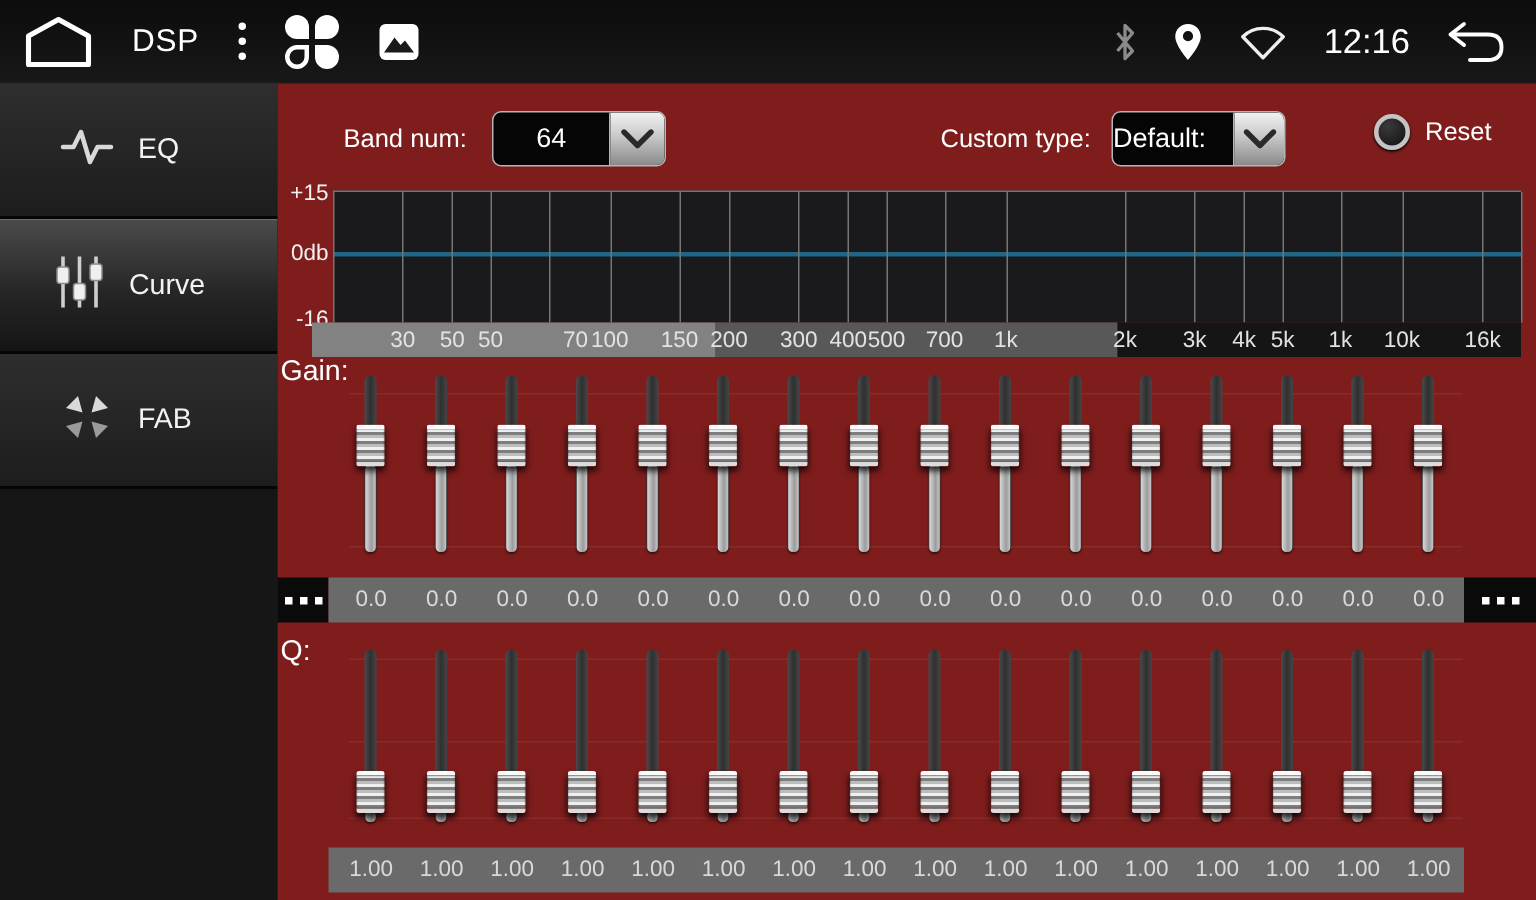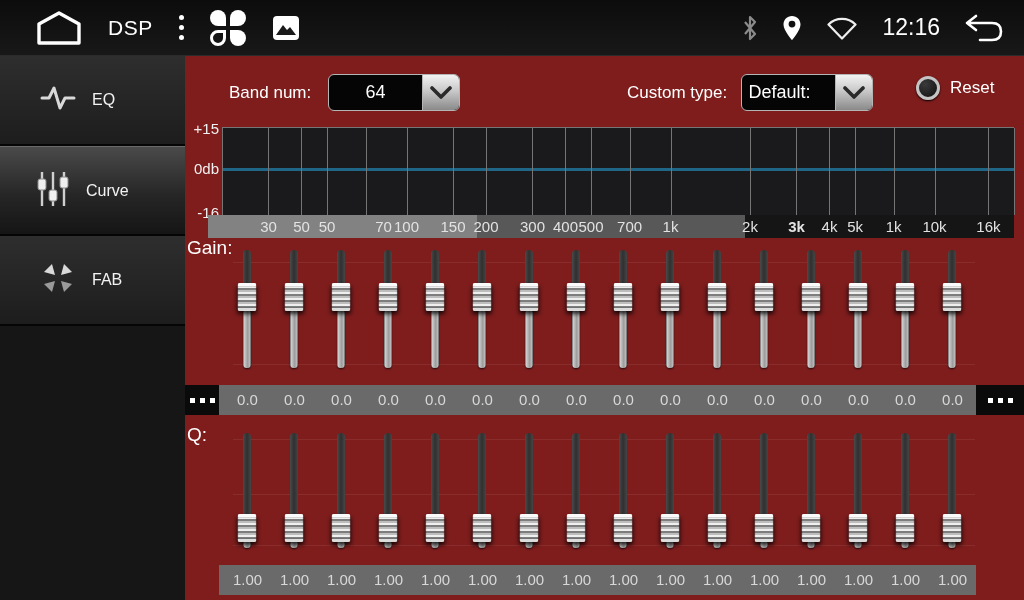--- a/index.html
+++ b/index.html
@@ -3,21 +3,21 @@
 <meta charset="utf-8">
 <style>
   * { margin:0; padding:0; box-sizing:border-box; }
   html,body { width:1024px; height:600px; overflow:hidden; background:#000; font-family:"Liberation Sans",sans-serif; }
   body { position:relative; color:#fff; }
 
   
   .topbar { position:absolute; left:0; top:0; width:1024px; height:56px;
     background:linear-gradient(180deg,#0c0c0c,#181818); border-bottom:1px solid #2b2b2b;
     display:flex; align-items:center; }
-  .topbar .left { display:flex; align-items:center; gap:26px; padding-left:36px; }
+  .topbar .left { display:flex; align-items:center; gap:26px; padding-left:16px; }
   .topbar .right { margin-left:auto; display:flex; align-items:center; gap:24px; padding-right:20px; }
   .app-title { font-size:21px; color:#fff; letter-spacing:.5px; }
   .clock { font-size:23px; color:#fff; }
   .ticon { display:flex; align-items:center; justify-content:center; }
 
   
   .clover { position:relative; width:36px; height:36px; }
   .clover i { position:absolute; width:16px; height:16px; background:#fff; }
   .clover i.tl { left:0; top:0;  border-radius:50% 50% 0 50%; }
   .clover i.tr { right:0; top:0; border-radius:50% 50% 50% 0; }
@@ -26,29 +26,29 @@
 
   .kebab { display:flex; flex-direction:column; gap:5px; }
   .kebab i { width:5px; height:5px; border-radius:50%; background:#fff; }
 
   
   .sidebar { position:absolute; left:0; top:56px; width:185px; height:544px; background:#161616; }
   .side-item { height:90px; display:flex; align-items:center; gap:16px; padding-left:40px;
     background:linear-gradient(180deg,#2e2e2e,#1d1d1d); border-bottom:2px solid #050505; cursor:pointer; }
   .side-item.active { background:linear-gradient(180deg,#4a4a4a 0%,#262626 55%,#151515 100%);
     border-top:1px solid #6a6a6a;padding-left:36px; }
-  .side-item .lbl { font-size:16px; color:#f2f2f2; }
+  .side-item .lbl { font-size:19px; color:#f2f2f2; }
   .side-item svg { flex:0 0 auto; }
 
   
   .main { position:absolute; left:185px; top:56px; width:839px; height:544px; background:#7f1d1d; }
 
   
   .ctl-label { position:absolute; font-size:17px; color:#fff; }
-  .dropdown { position:absolute; width:132px; height:37px; background:#050505; border:1px solid #b5b5b5;
+  .dropdown { position:absolute; width:116px; height:37px; background:#050505; border:1px solid #b5b5b5;
     border-radius:6px; display:flex; align-items:stretch; overflow:hidden; cursor:pointer; }
   .dropdown .val { flex:1; display:flex; align-items:center; justify-content:center; font-size:18px; color:#fff; }
   .dropdown .chev { width:37px; background:linear-gradient(180deg,#f2f2f2 0%,#c9c9c9 45%,#8a8a8a 100%);
     border-left:1px solid #b5b5b5; display:flex; align-items:center; justify-content:center; }
   .reset-wrap { position:absolute; display:flex; align-items:center; gap:10px; cursor:pointer; }
   .reset-circle { width:24px; height:24px; border-radius:50%; border:3px solid #c4c4c4;
     background:radial-gradient(circle at 35% 30%, #3a3a3a, #101010); box-shadow:0 1px 2px #000; }
   .reset-label { font-size:17px; color:#fff; }
 
   
@@ -242,21 +242,21 @@
       <span style="left: 18.1356%; margin-left: 18px;">70</span>
       <span style="left: 23.299%;">100</span>
       <span style="left: 29.1687%;">150</span>
       <span style="left: 33.3333%;">200</span>
       <span style="left: 39.203%;">300</span>
       <span style="left: 43.3677%;">400</span>
       <span style="left: 46.598%;">500</span>
       <span style="left: 51.4689%;">700</span>
       <span style="left: 56.6323%;">1k</span>
       <span style="left: 66.6667%;">2k</span>
-      <span style="left: 72.5364%; font-weight: bold;">3k</span>
+      <span style="left: 72.5364%;">3k</span>
       <span style="left: 76.701%;">4k</span>
       <span style="left: 79.9313%;">5k</span>
       <span style="left: 84.8023%;">1k</span>
       <span style="left: 89.9657%;">10k</span>
       <span style="left: 96.7697%;">16k</span>
     </div>
 
   <span class="sec-label" style="left:2px; top:181px;">Gain:</span>
   <div class="bank" id="gain-bank" style="top:189px; height:135px;">
     <div class="faint" style="top:17px;"></div>

